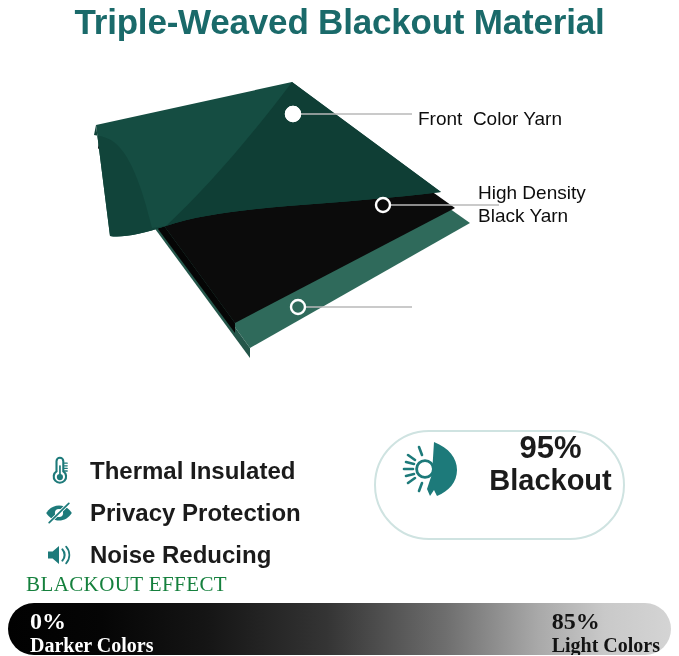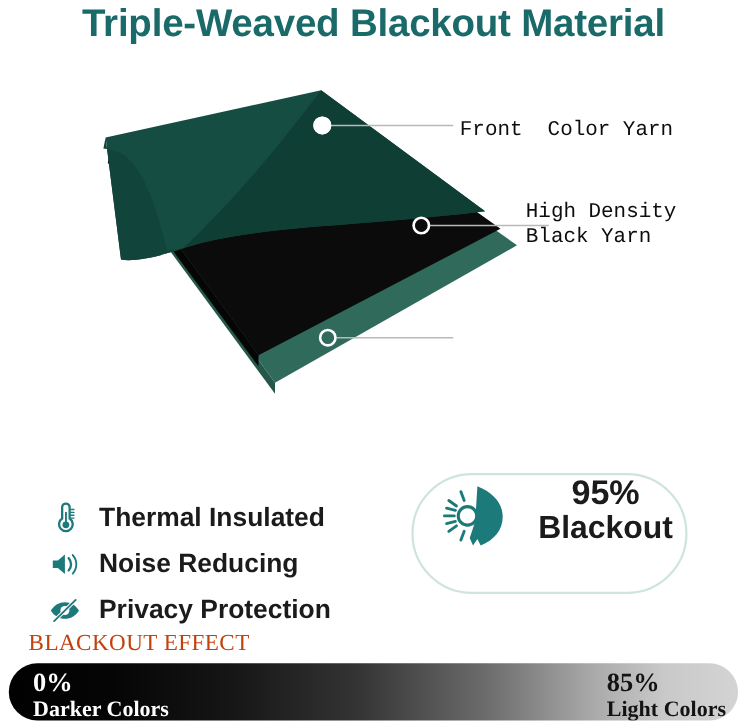--- a/index.html
+++ b/index.html
@@ -36,21 +36,21 @@
     position: absolute;
     left: 0;
     top: 80px;
     width: 679px;
     height: 280px;
   }
   .diagram svg { display: block; }
 
   .callout-label {
     position: absolute;
-    font-family: Liberation Mono, monospace;
+    font-family: Liberation Sans, sans-serif;
     font-size: 19px;
     color: #0d0d0d;
     white-space: pre;
     line-height: 1.22;
   }
   #label-front { left: 418px; top: 107px; }
   #label-black { left: 478px; top: 181px; }
   #label-back  { left: 418px; top: 300px; }
 
   
@@ -119,21 +119,21 @@
   .badge-word { font-size: 29px; display: block; }
 
   
   .effect-heading {
     position: absolute;
     left: 26px;
     top: 572px;
     font-family: "Liberation Serif", serif;
     font-size: 21px;
     letter-spacing: 0.4px;
-    color: #c2410c;
+    color: #15803d;
     white-space: nowrap;
   }
   .effect-bar {
     position: absolute;
     left: 8px;
     top: 603px;
     width: 663px;
     height: 52px;
     border-radius: 26px;
     background: linear-gradient(to right,
@@ -228,38 +228,38 @@
             <line x1="20.4" y1="15.0" x2="23.2" y2="15.0"></line>
           </g>
         </svg>
       </span>
       <span class="feature-label">Thermal Insulated</span>
     </div>
 
     <div class="feature-row">
       <span class="feature-icon">
         <svg width="30" height="30" viewBox="0 0 30 30" xmlns="http://www.w3.org/2000/svg">
-          <path d="M4 11.6h4.6L15 6.1v17.8l-6.4-5.5H4Z" fill="#1d7a7a"></path>
-          <path d="M18.4 9.4a8.2 8.2 0 0 1 0 11.2" fill="none" stroke="#1d7a7a" stroke-width="2.1" stroke-linecap="round"></path>
-          <path d="M22.1 6.6a12.4 12.4 0 0 1 0 16.8" fill="none" stroke="#1d7a7a" stroke-width="1.7" stroke-linecap="round"></path>
-        </svg>
-      </span>
-      <span class="feature-label">Noise Reducing</span>
-    </div>
-
-    <div class="feature-row">
-      <span class="feature-icon">
-        <svg width="30" height="30" viewBox="0 0 30 30" xmlns="http://www.w3.org/2000/svg">
           <path d="M2.2 15C5.3 10 9.9 7.4 15 7.4s9.7 2.6 12.8 7.6c-3.1 5-7.7 7.6-12.8 7.6S5.3 20 2.2 15Z" fill="#1d7a7a"></path>
           <circle cx="15" cy="15" r="4.1" fill="#ffffff"></circle>
           <line x1="5.2" y1="24.6" x2="24.8" y2="5.4" stroke="#ffffff" stroke-width="3.4" stroke-linecap="round"></line>
           <line x1="5.2" y1="24.6" x2="24.8" y2="5.4" stroke="#1d7a7a" stroke-width="1.7" stroke-linecap="round"></line>
         </svg>
       </span>
       <span class="feature-label">Privacy Protection</span>
+    </div>
+
+    <div class="feature-row">
+      <span class="feature-icon">
+        <svg width="30" height="30" viewBox="0 0 30 30" xmlns="http://www.w3.org/2000/svg">
+          <path d="M4 11.6h4.6L15 6.1v17.8l-6.4-5.5H4Z" fill="#1d7a7a"></path>
+          <path d="M18.4 9.4a8.2 8.2 0 0 1 0 11.2" fill="none" stroke="#1d7a7a" stroke-width="2.1" stroke-linecap="round"></path>
+          <path d="M22.1 6.6a12.4 12.4 0 0 1 0 16.8" fill="none" stroke="#1d7a7a" stroke-width="1.7" stroke-linecap="round"></path>
+        </svg>
+      </span>
+      <span class="feature-label">Noise Reducing</span>
     </div>
 
   </div>
 
   <div class="badge">
     <span class="badge-icon">
       <svg width="70" height="70" viewBox="0 0 70 70" xmlns="http://www.w3.org/2000/svg">
 
         <g stroke="#1d7a7a" stroke-width="2.6" stroke-linecap="round">
           <line x1="8" y1="35" x2="17" y2="35"></line>

